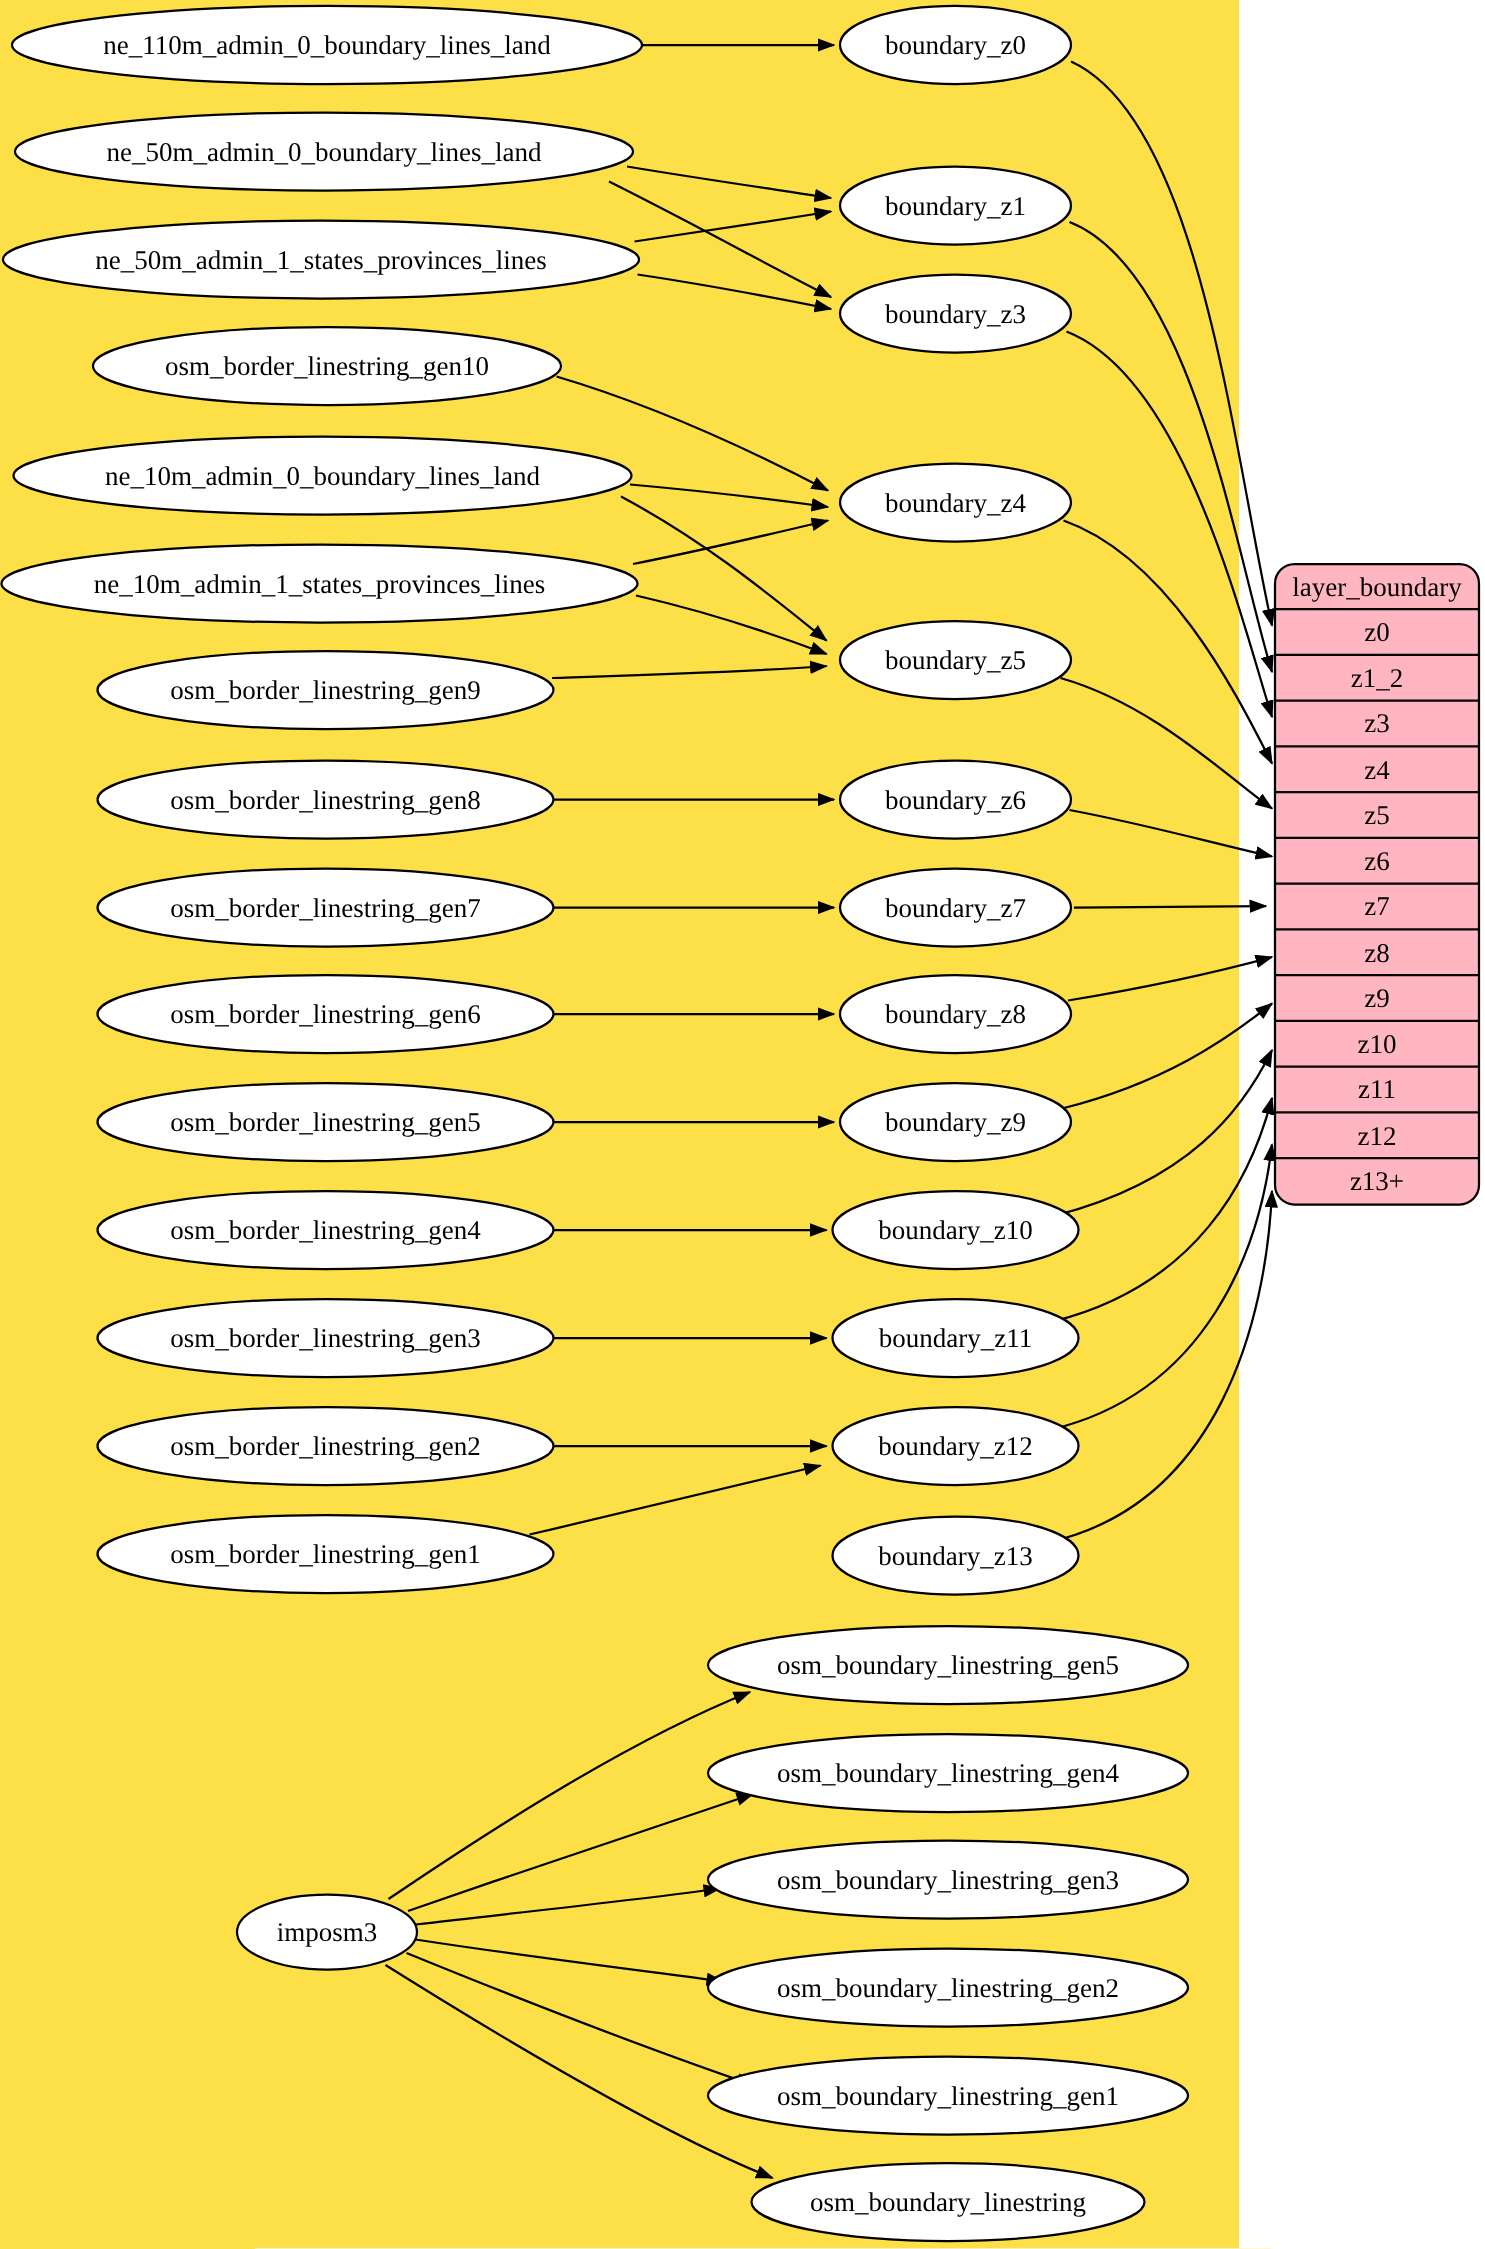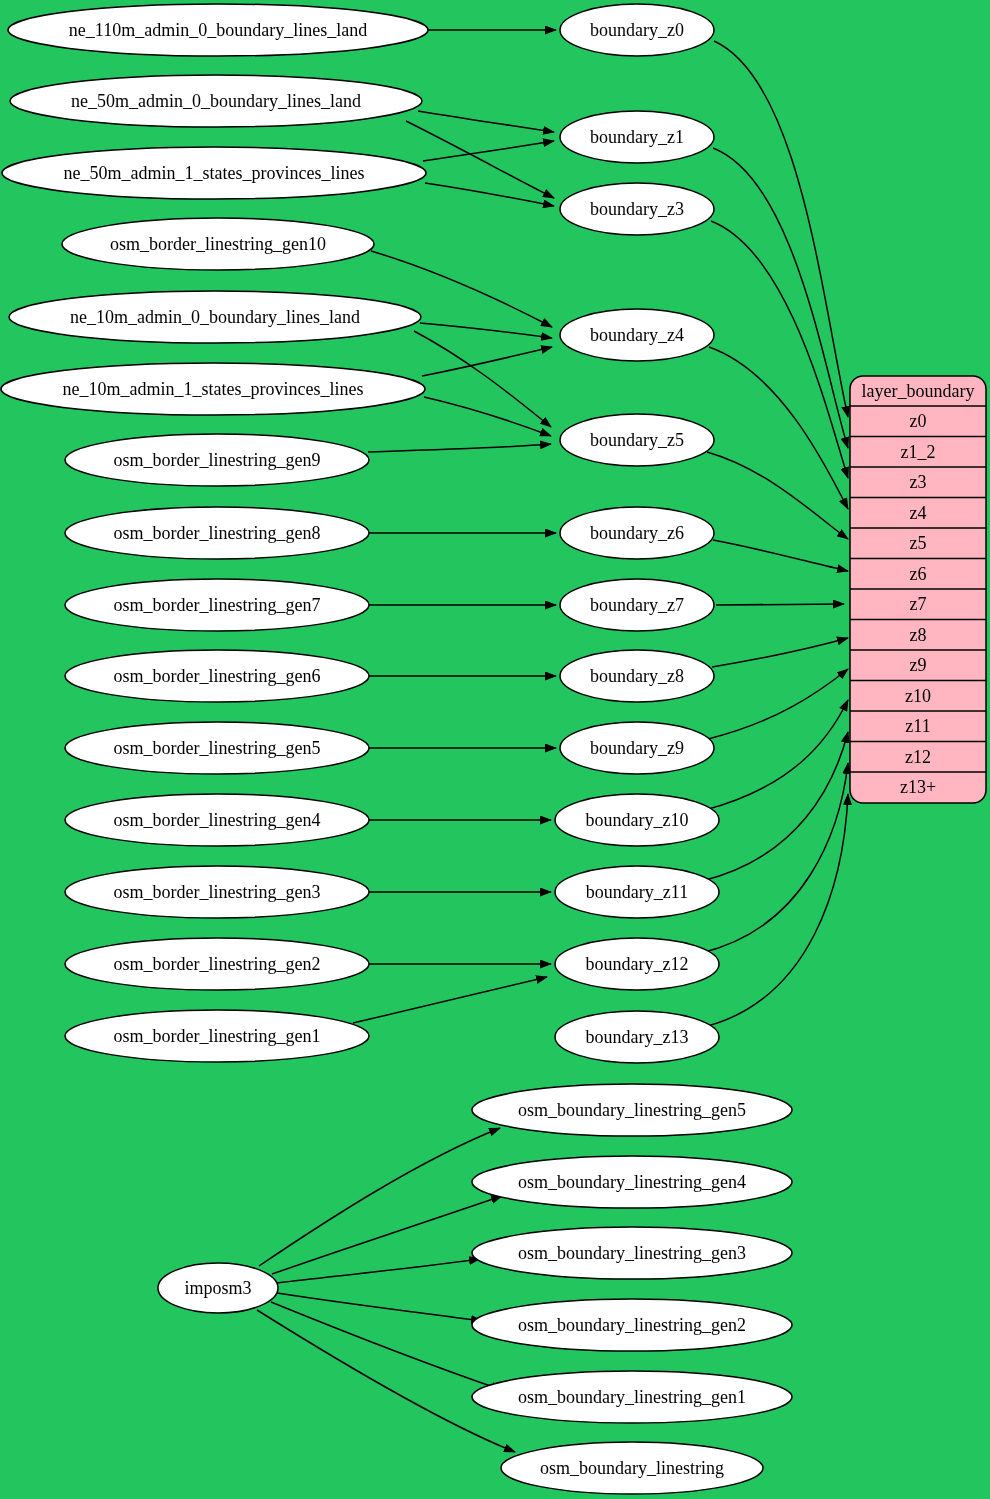--- a/index.html
+++ b/index.html
@@ -1,16 +1,16 @@
 <!DOCTYPE html>
 <html><head>
 <meta charset="utf-8">
 <style>
   html,body{margin:0;padding:0;background:#ffffff;}
-  .canvas-wrap{width:990px;height:1499px;position:relative;background:#22c55e;text-decoration:underline;}
+  .canvas-wrap{width:826px;height:1499px;position:relative;background:#fde047;text-decoration:underline;}
   svg text{
     font-family:"Liberation Serif","DejaVu Serif",serif;
     font-size:18px;
     fill:#000;
     text-anchor:middle;
   }
   .node-ellipse{fill:#ffffff;stroke:#000000;stroke-width:1.5;}
   .edge{fill:none;stroke:#000000;stroke-width:1.5;}
   .tbl-rect{stroke:#000000;stroke-width:1.5;}
   .tbl-line{stroke:#000000;stroke-width:1.5;}

